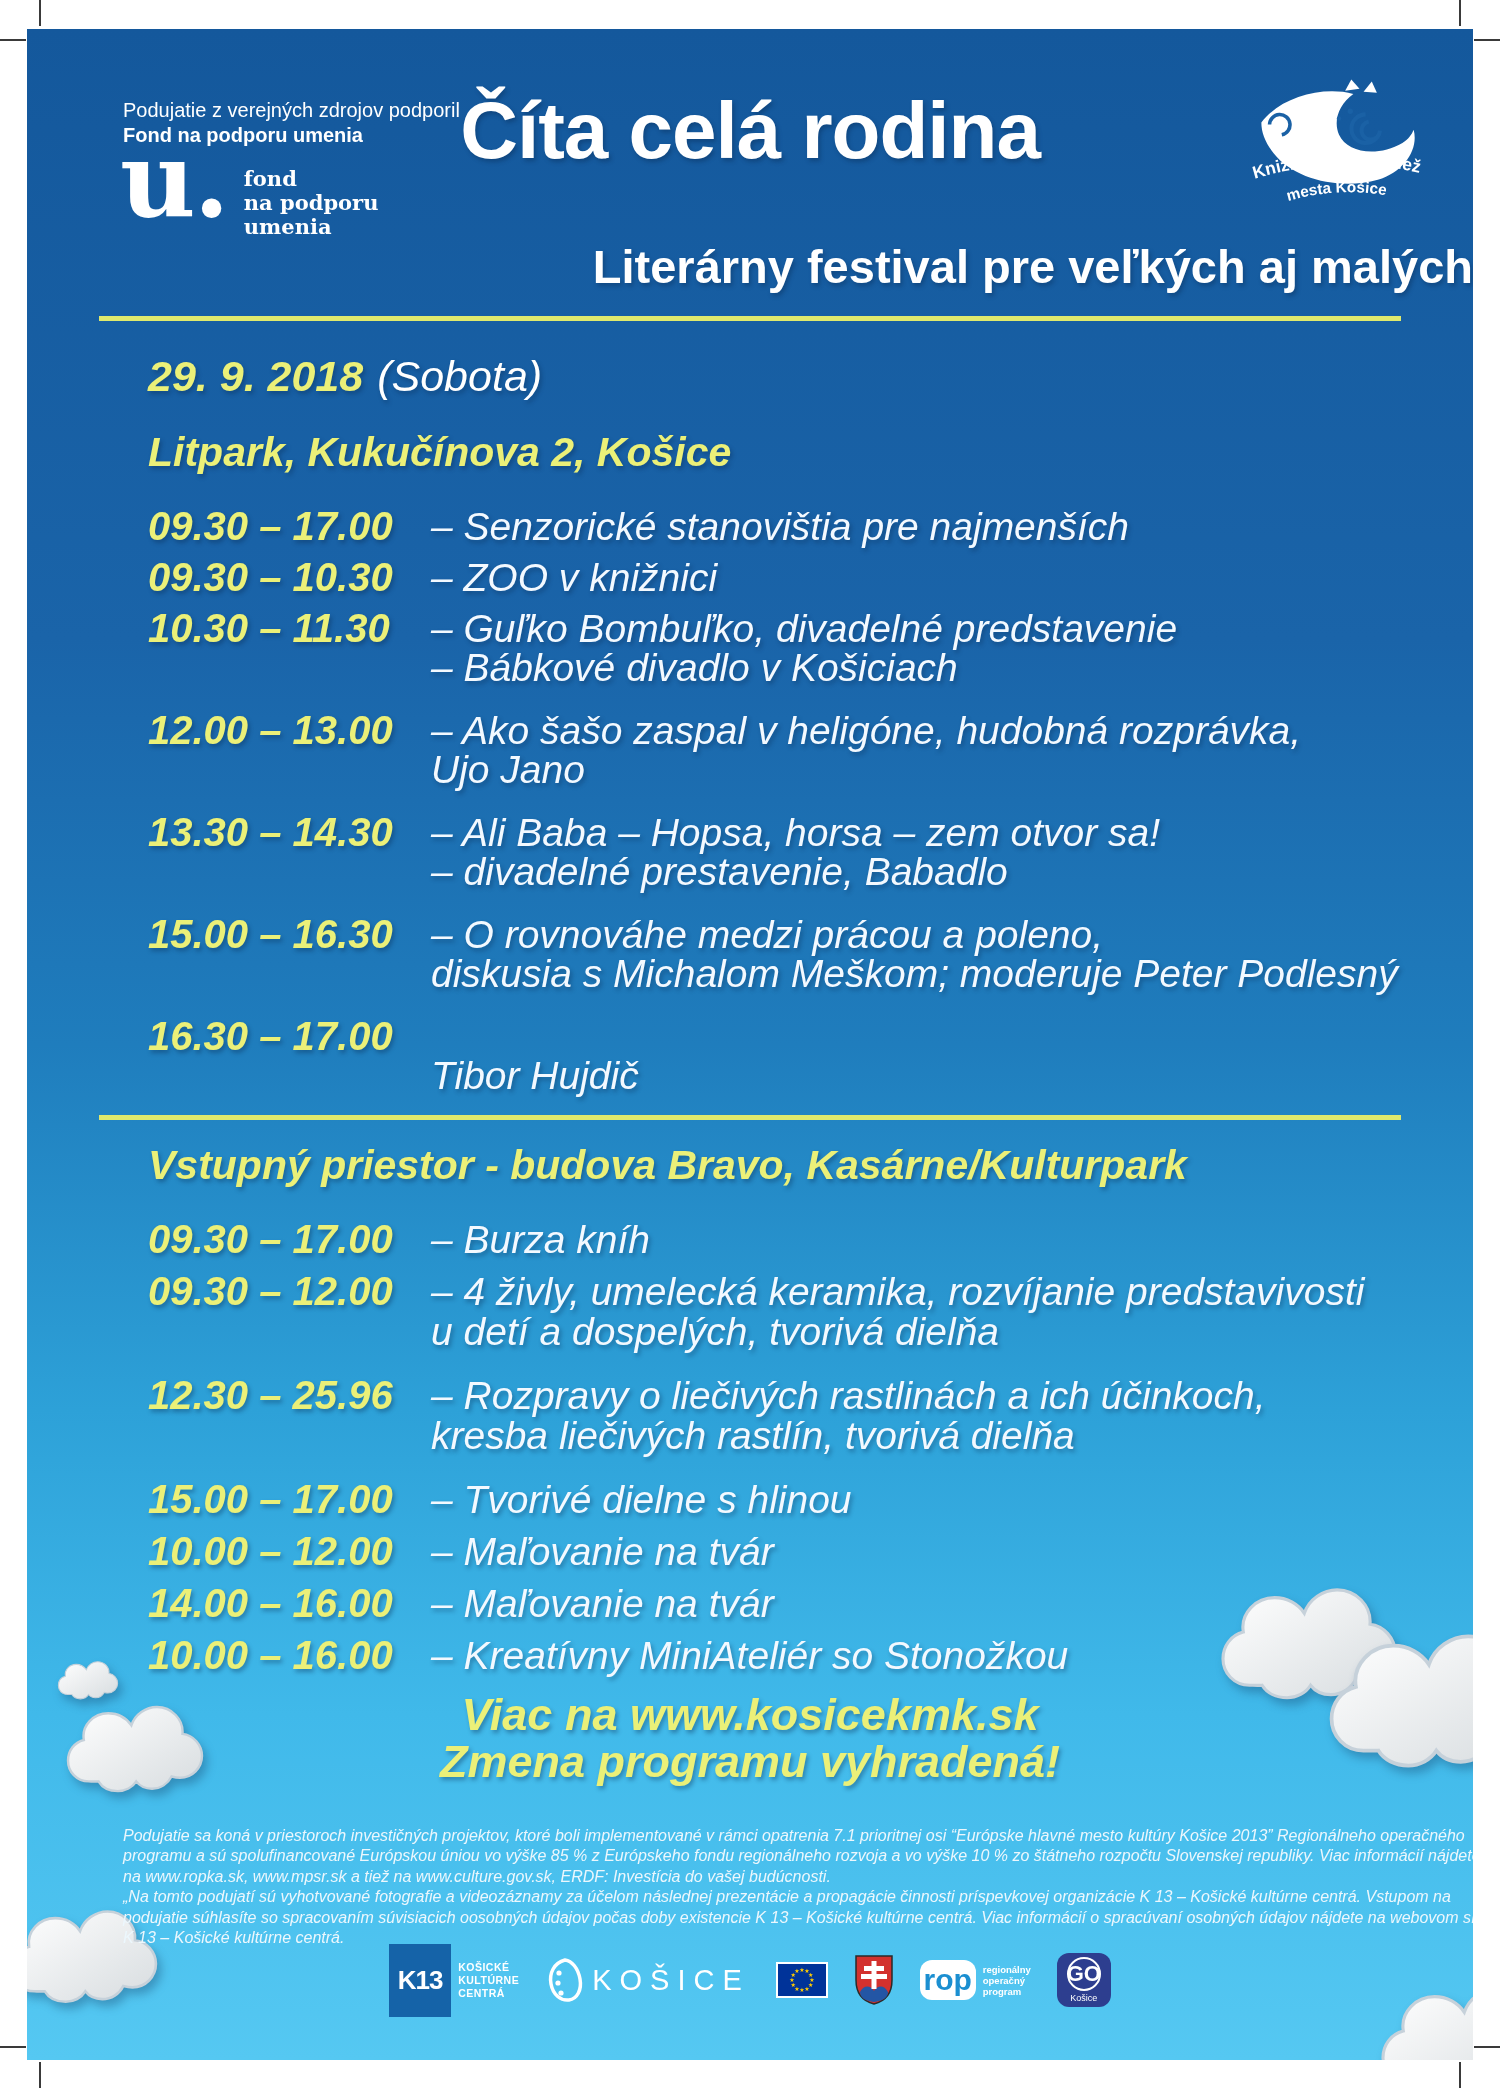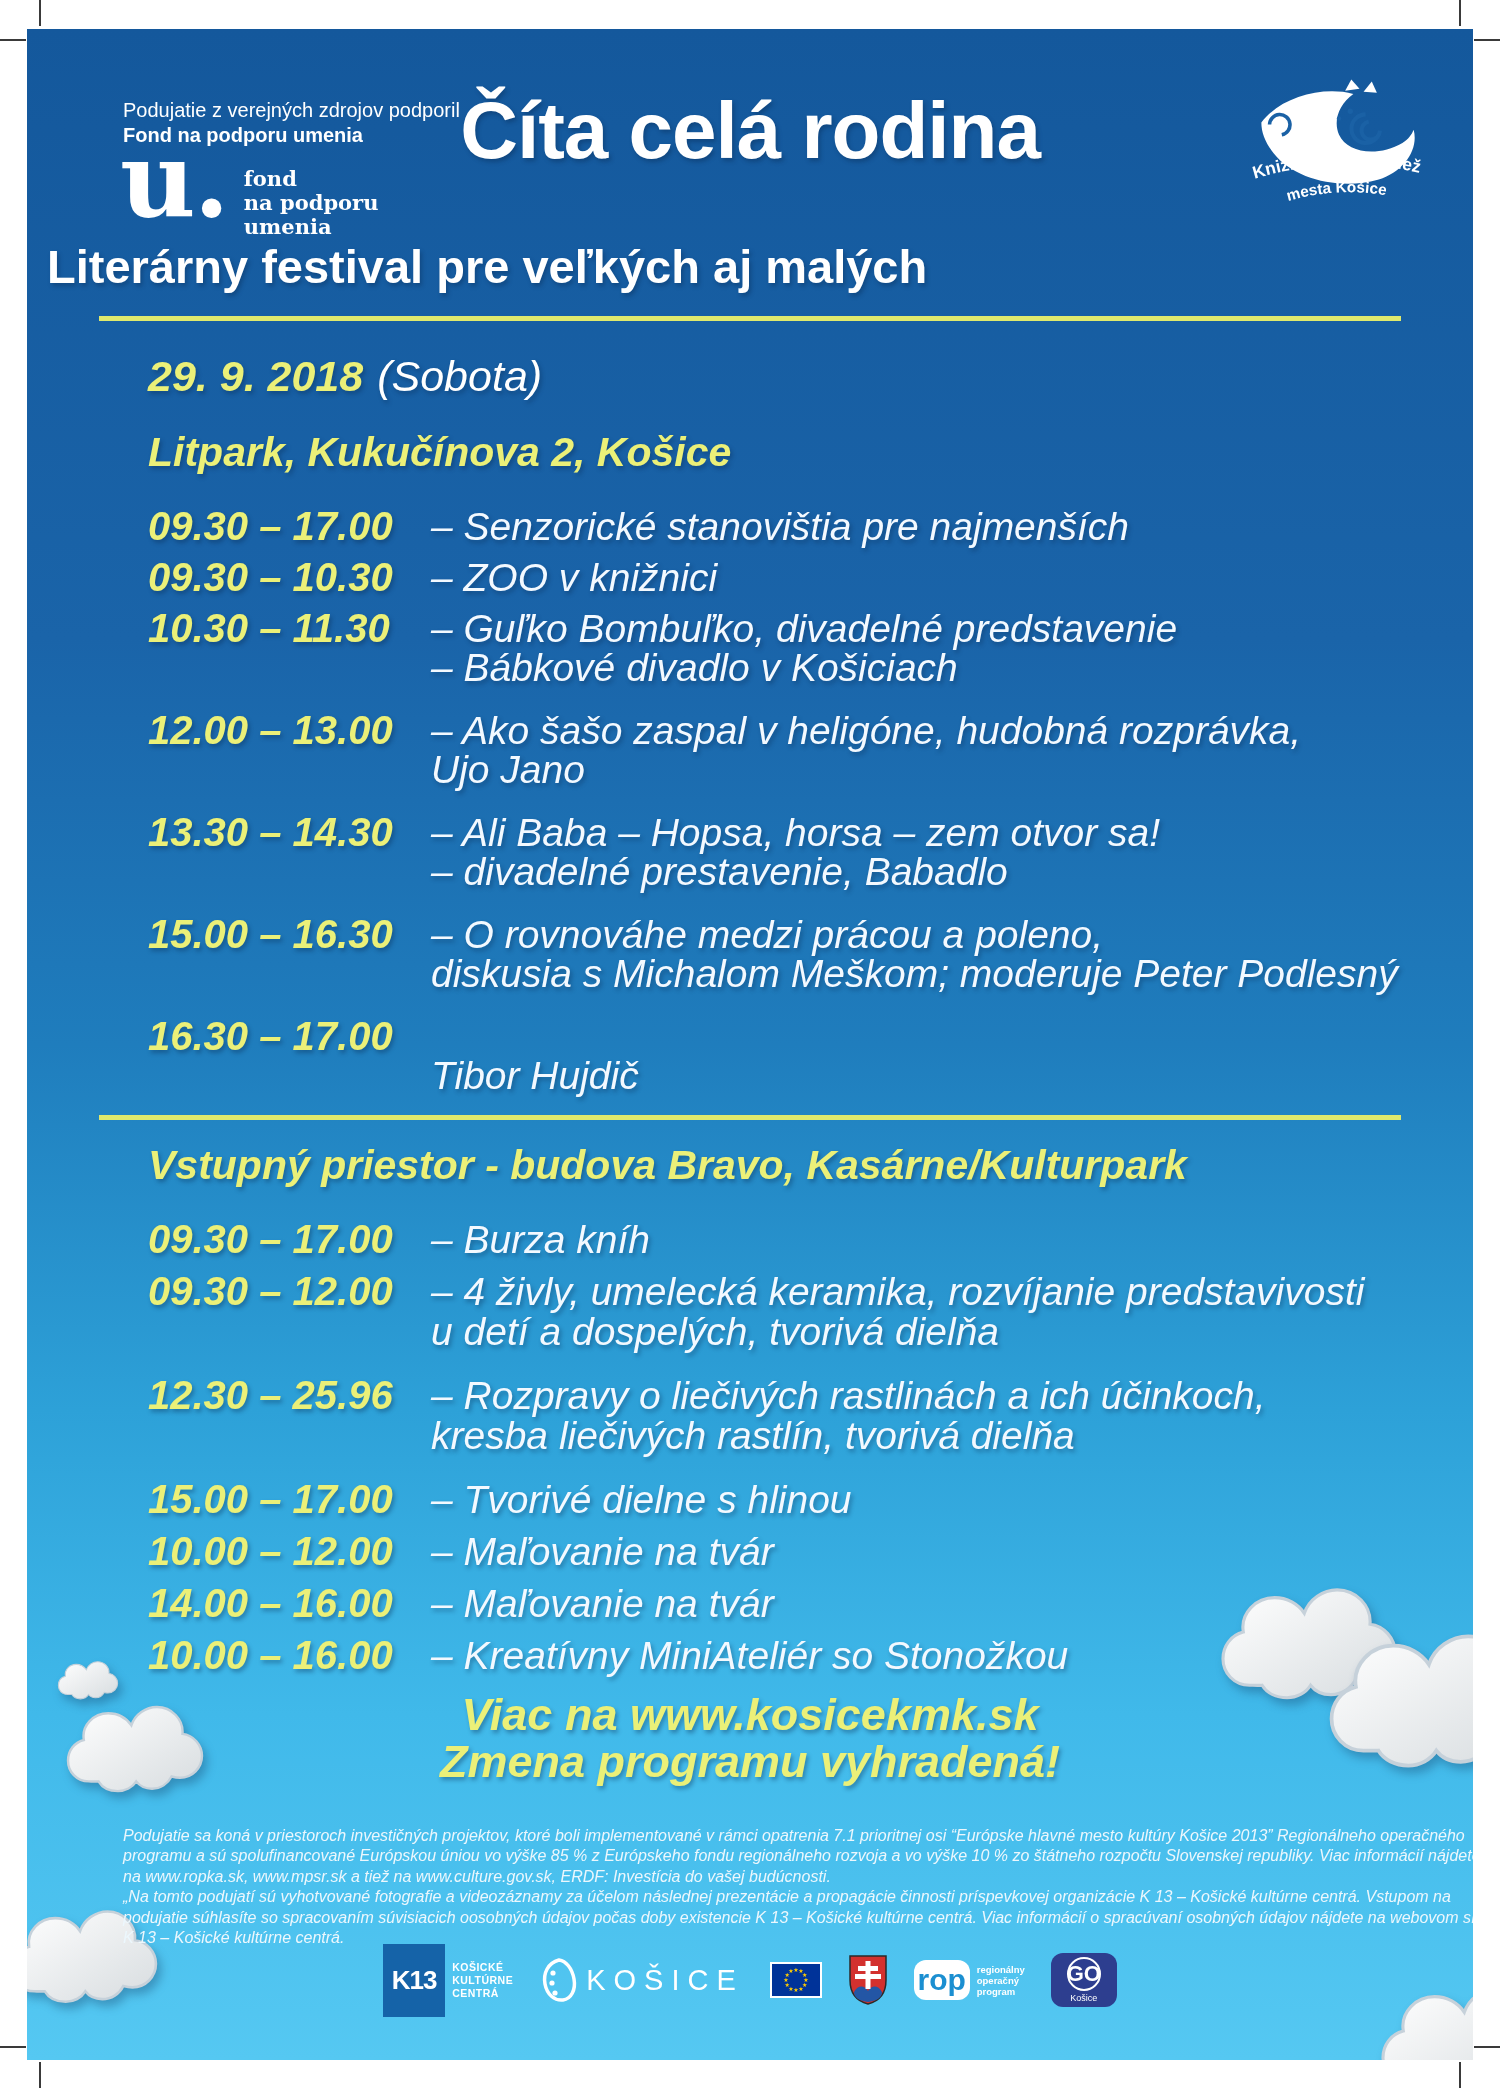--- a/index.html
+++ b/index.html
@@ -18,21 +18,21 @@
   .abs{position:absolute;}
   .shadow{text-shadow:2px 3px 4px rgba(8,40,78,.38);}
   
   .fund-l1{left:96px;top:70px;font-size:20px;color:#fff;}
   .fund-l2{left:96px;top:95px;font-size:20px;font-weight:bold;color:#fff;}
   .fpu{left:93px;top:116px;display:flex;gap:16px;color:#fff;}
   .fpu-mark{font-family:"DejaVu Serif",serif;font-weight:bold;font-size:104px;line-height:72px;letter-spacing:-2px;}
   .fpu-lines{padding-top:22px;font-family:"DejaVu Serif",serif;font-weight:bold;font-size:21px;line-height:24px;}
   
   .title{left:0;top:56px;width:100%;text-align:center;font-size:80px;font-weight:bold;color:#fff;letter-spacing:-1px;}
-  .subtitle{left:0;top:210px;width:100%;text-align:left;font-size:47px;font-weight:bold;color:#fff;padding-left:20px;}
+  .subtitle{left:0;top:210px;width:100%;text-align:right;font-size:47px;font-weight:bold;color:#fff;}
   .rule{left:72px;width:1302px;height:5px;background:#dfe96d;}
   
   .dateline{left:121px;top:323px;font-size:43px;font-style:italic;}
   .dateline .day{font-weight:bold;color:#ebf078;}
   .dateline .wd{color:#fff;margin-left:14px;font-weight:400;}
   .venue{left:121px;font-size:41px;font-weight:bold;font-style:italic;color:#ebf078;}
   
   .rows{left:121px;right:28px;}
   .prow{display:flex;align-items:baseline;}
   .rows-1 .prow{height:51px;}
@@ -45,21 +45,21 @@
   
   .logos{left:0;top:1920px;width:100%;height:62px;display:flex;justify-content:center;align-items:center;gap:26px;}
   .logo-item{display:flex;align-items:center;gap:7px;}
   .k13-sq{width:62px;height:73px;background:#1563a8;display:flex;align-items:center;justify-content:center;
           color:#fff;font-weight:bold;font-size:26px;letter-spacing:-1px;}
   .tiny-lines{font-size:10.5px;font-weight:bold;line-height:13px;color:#fff;letter-spacing:.5px;}
   .kosice-word{color:#fff;font-size:29px;letter-spacing:8px;font-weight:400;}
   .rop-sq{width:56px;height:40px;background:#fff;border-radius:12px;display:flex;align-items:center;justify-content:center;
           color:#1b8fd1;font-weight:bold;font-size:30px;}
   .rop-lines{font-size:9.5px;font-weight:bold;line-height:11px;color:#fff;}
-  .go-sq{width:66px;height:54px;background:#2d3e8f;border-radius:12px;display:flex;flex-direction:column;align-items:center;justify-content:center;color:#fff;}
+  .go-sq{width:54px;height:54px;background:#2d3e8f;border-radius:12px;display:flex;flex-direction:column;align-items:center;justify-content:center;color:#fff;}
   .go-mark{font-weight:bold;font-size:22px;line-height:22px;border:2px solid #fff;border-radius:50%;width:30px;height:30px;display:flex;align-items:center;justify-content:center;}
   .go-sub{font-size:9px;margin-top:2px;}
   .eu-flag{display:block;}
   
   .cloud{position:absolute;filter:drop-shadow(4px 6px 5px rgba(18,60,100,.35));}
 </style>
 </head>
 <body>
 
 <svg width="0" height="0" style="position:absolute">

